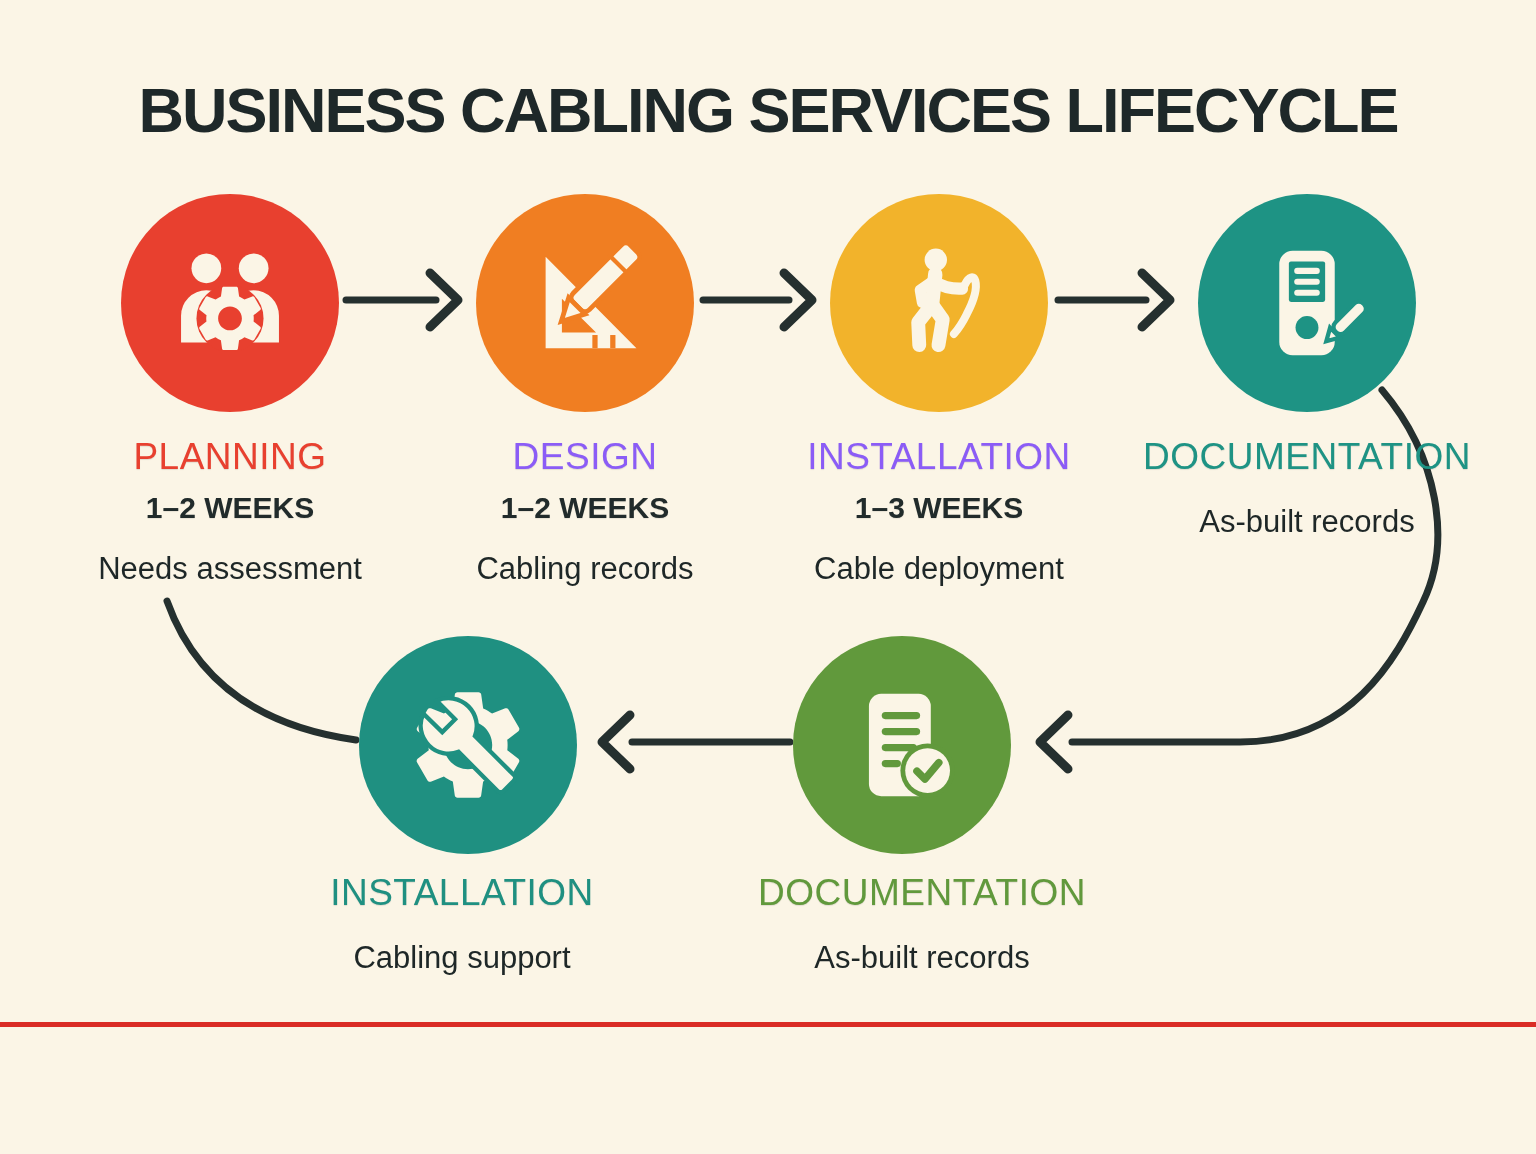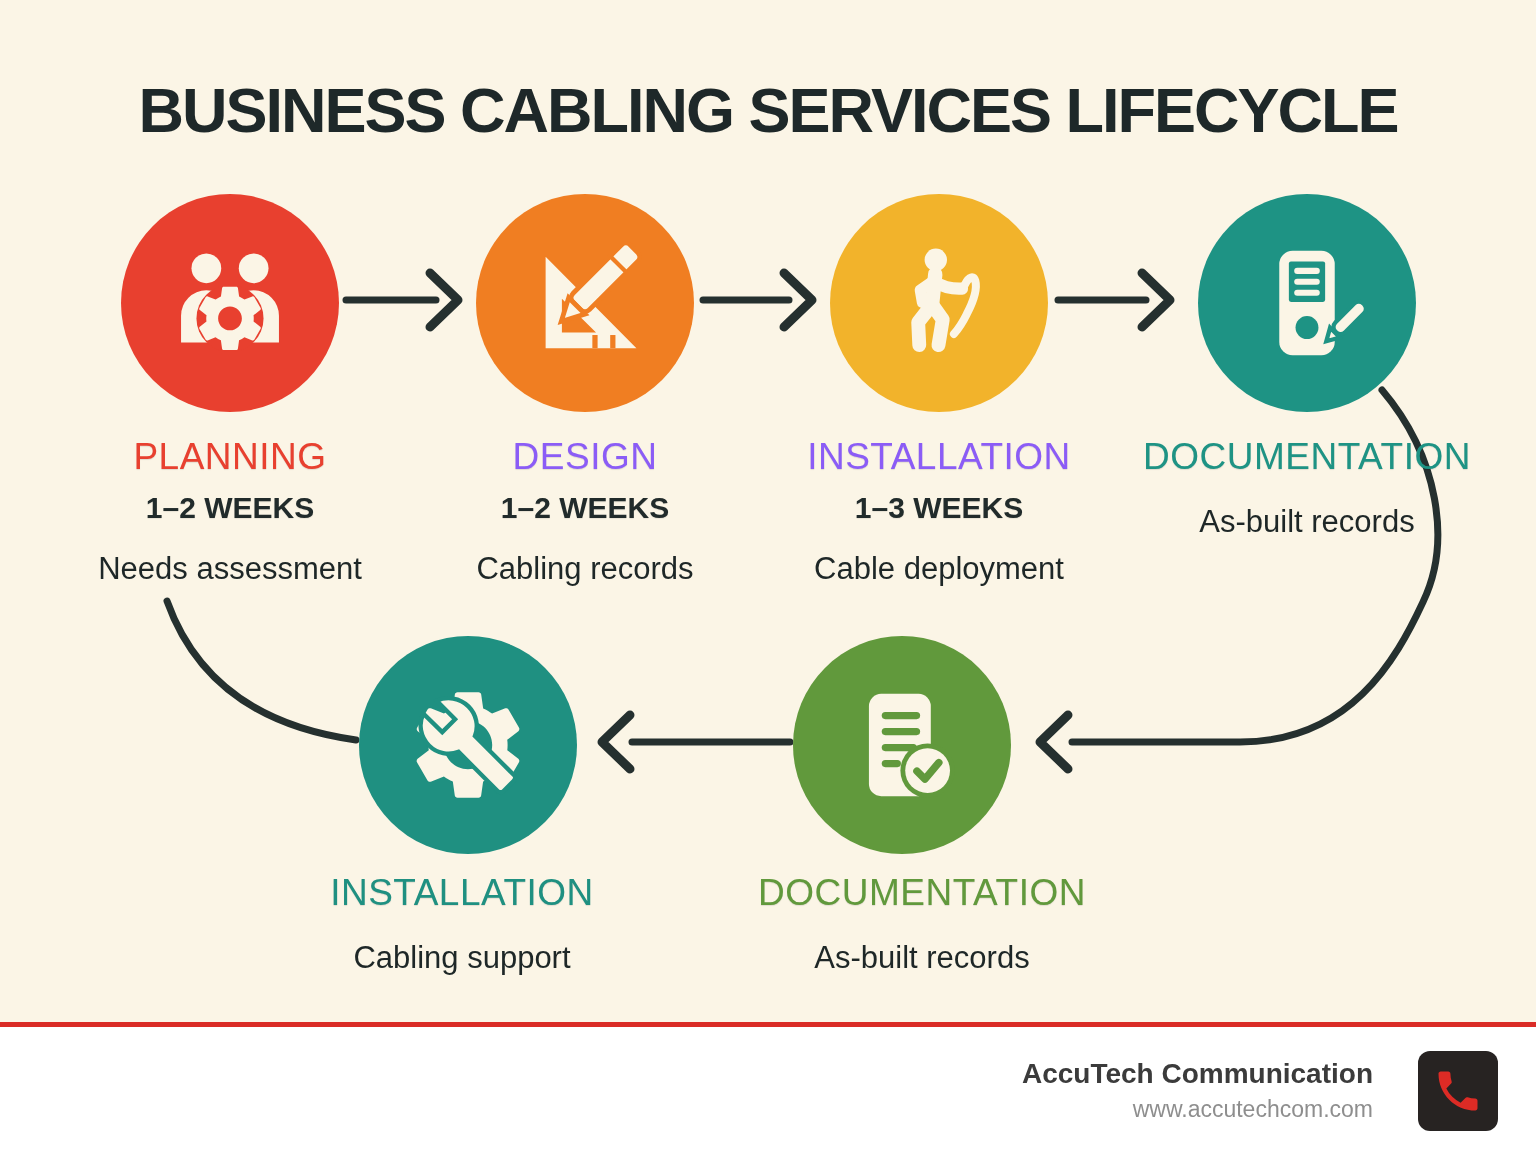--- a/index.html
+++ b/index.html
@@ -167,25 +167,14 @@
   <div class="stage-text" style="left:282px;top:872px;">
     <div class="stage-name" style="color: rgb(31, 144, 129);">INSTALLATION</div>
     <div class="stage-desc">Cabling support</div>
   </div>
   <div class="stage-text" style="left:742px;top:872px;">
     <div class="stage-name" style="color: rgb(97, 153, 60);">DOCUMENTATION</div>
     <div class="stage-desc">As-built records</div>
   </div>
 
   <div class="footer-line" style="background-color: rgb(218, 44, 38);"></div>
-  <div class="footer">
-    <div class="footer-text">
-      <div class="footer-company">AccuTech Communication</div>
-      <div class="footer-site">www.accutechcom.com</div>
-    </div>
-    <div class="logo-box">
-      <svg width="52" height="52" viewBox="0 0 24 24">
-        <path fill="#DD2B25" d="M6.62 10.79c1.44 2.83 3.76 5.14 6.59 6.59l2.2-2.2c.27-.27.67-.36 1.02-.24 1.12.37 2.33.57 3.57.57.55 0 1 .45 1 1V20c0 .55-.45 1-1 1-9.39 0-17-7.61-17-17 0-.55.45-1 1-1h3.5c.55 0 1 .45 1 1 0 1.25.2 2.45.57 3.57.11.35.03.74-.25 1.02l-2.2 2.2z"></path>
-      </svg>
-    </div>
-  </div>
 
 </div>
 
 </body></html>

